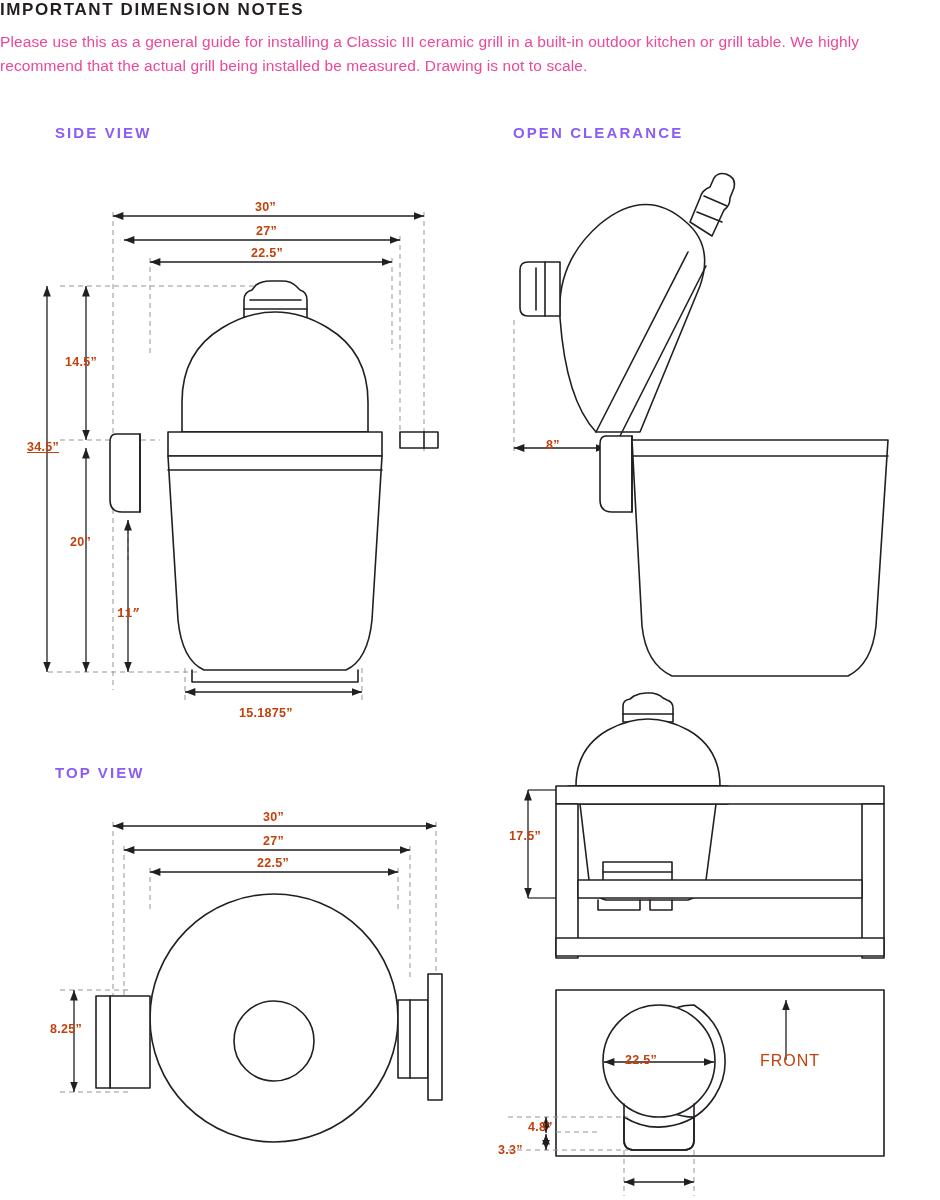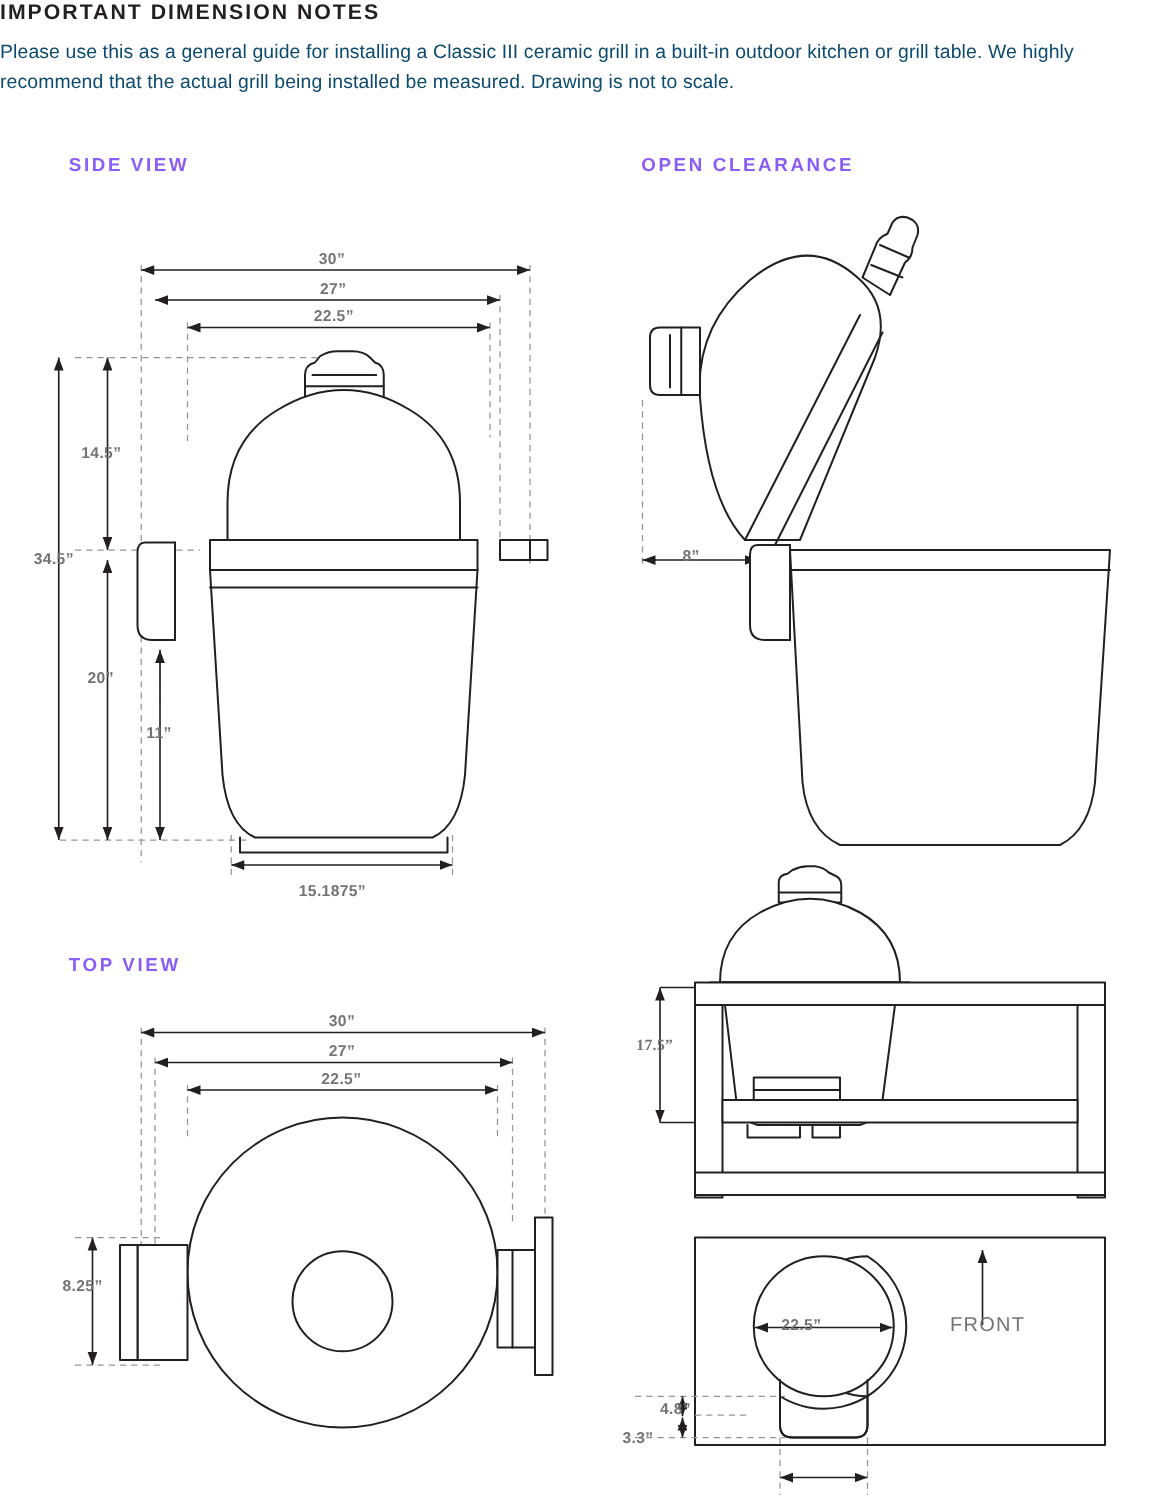--- a/index.html
+++ b/index.html
@@ -29,35 +29,35 @@
     letter-spacing: 1.6px;
     color: #231f20;
   }
   .hdr-body {
     position: absolute;
     left: 0px;
     top: 30px;
     width: 940px;
     font-size: 15.5px;
     line-height: 1.55;
-    color: #0c4a6e;
+    color: #ec4899;
     letter-spacing: 0.1px;
   }
   .sec-label {
     position: absolute;
     font-size: 15px;
     font-weight: bold;
     letter-spacing: 2.1px;
     color: #8b5cf6;
   }
   .lbl {
     position: absolute;
     font-size: 12.5px;
     font-weight: bold;
-    color: #737373;
+    color: #c2410c;
     letter-spacing: 0.3px;
     white-space: nowrap;
   }
   .lbl.big {
     font-size: 16px;
     font-weight: normal;
     letter-spacing: 1px;
   }
   svg { position: absolute; left: 0; top: 0; overflow: visible; }
   .ln { fill: none; stroke: #231f20; stroke-width: 1.6; stroke-linejoin: round; stroke-linecap: round; }
@@ -137,23 +137,23 @@
 
       <path class="ln fillw" d="M400,432 L438,432 L438,448 L400,448 Z"></path>
       <path class="ln" d="M424,432 L424,448"></path>
     </g>
   </svg>
 
   <div class="lbl" style="left:255px; top:200px;">30”</div>
   <div class="lbl" style="left:256px; top:224px;">27”</div>
   <div class="lbl" style="left:251px; top:246px;">22.5”</div>
   <div class="lbl" style="left:65px; top:355px;">14.5”</div>
-  <div class="lbl" style="left:27px; top:440px;">34.5”</div>
+  <div class="lbl" style="left:27px; top:440px;text-decoration:underline;">34.5”</div>
   <div class="lbl" style="left:70px; top:535px;">20”</div>
-  <div class="lbl" style="left:117px; top:579px;">11”</div>
+  <div class="lbl" style="left:117px; top:607px;font-family:Liberation Mono, monospace;">11”</div>
   <div class="lbl" style="left:239px; top:706px;">15.1875”</div>
 
   <svg width="940" height="1200" viewBox="0 0 940 1200">
     <g>
       <line class="dash" x1="514" y1="320" x2="514" y2="452"></line>
       <line class="dash" x1="606" y1="300" x2="606" y2="452"></line>
     </g>
     <g>
       <line class="dim" x1="514" y1="448" x2="606" y2="448" marker-start="url(#ar2)" marker-end="url(#ar)"></line>
     </g>
@@ -215,21 +215,21 @@
 
       <path class="ln fillw" d="M556,804 L578,804 L578,958 L556,958 Z"></path>
       <path class="ln fillw" d="M862,804 L884,804 L884,958 L862,958 Z"></path>
 
       <path class="ln fillw" d="M578,880 L862,880 L862,898 L578,898 Z"></path>
 
       <path class="ln fillw" d="M556,938 L884,938 L884,956 L556,956 Z"></path>
     </g>
   </svg>
 
-  <div class="lbl" style="left:509px; top:829px;font-family:Liberation Serif, serif;">17.5”</div>
+  <div class="lbl" style="left:509px; top:829px;">17.5”</div>
 
   <svg width="940" height="1200" viewBox="0 0 940 1200">
     <g>
       <rect class="ln fillw" x="556" y="990" width="328" height="166"></rect>
 
       <path class="ln fillw" d="M694,1005 A56,56 0 1,0 694,1117 L694,1140 Q694,1150 684,1150 L634,1150 Q624,1150 624,1140 L624,1117 A56,56 0 0,0 694,1005 Z"></path>
       <circle class="ln fillw" cx="659" cy="1061" r="56"></circle>
       <path class="ln" d="M624,1104 L624,1140 Q624,1150 634,1150 L684,1150 Q694,1150 694,1140 L694,1104"></path>
     </g>
     <g>

